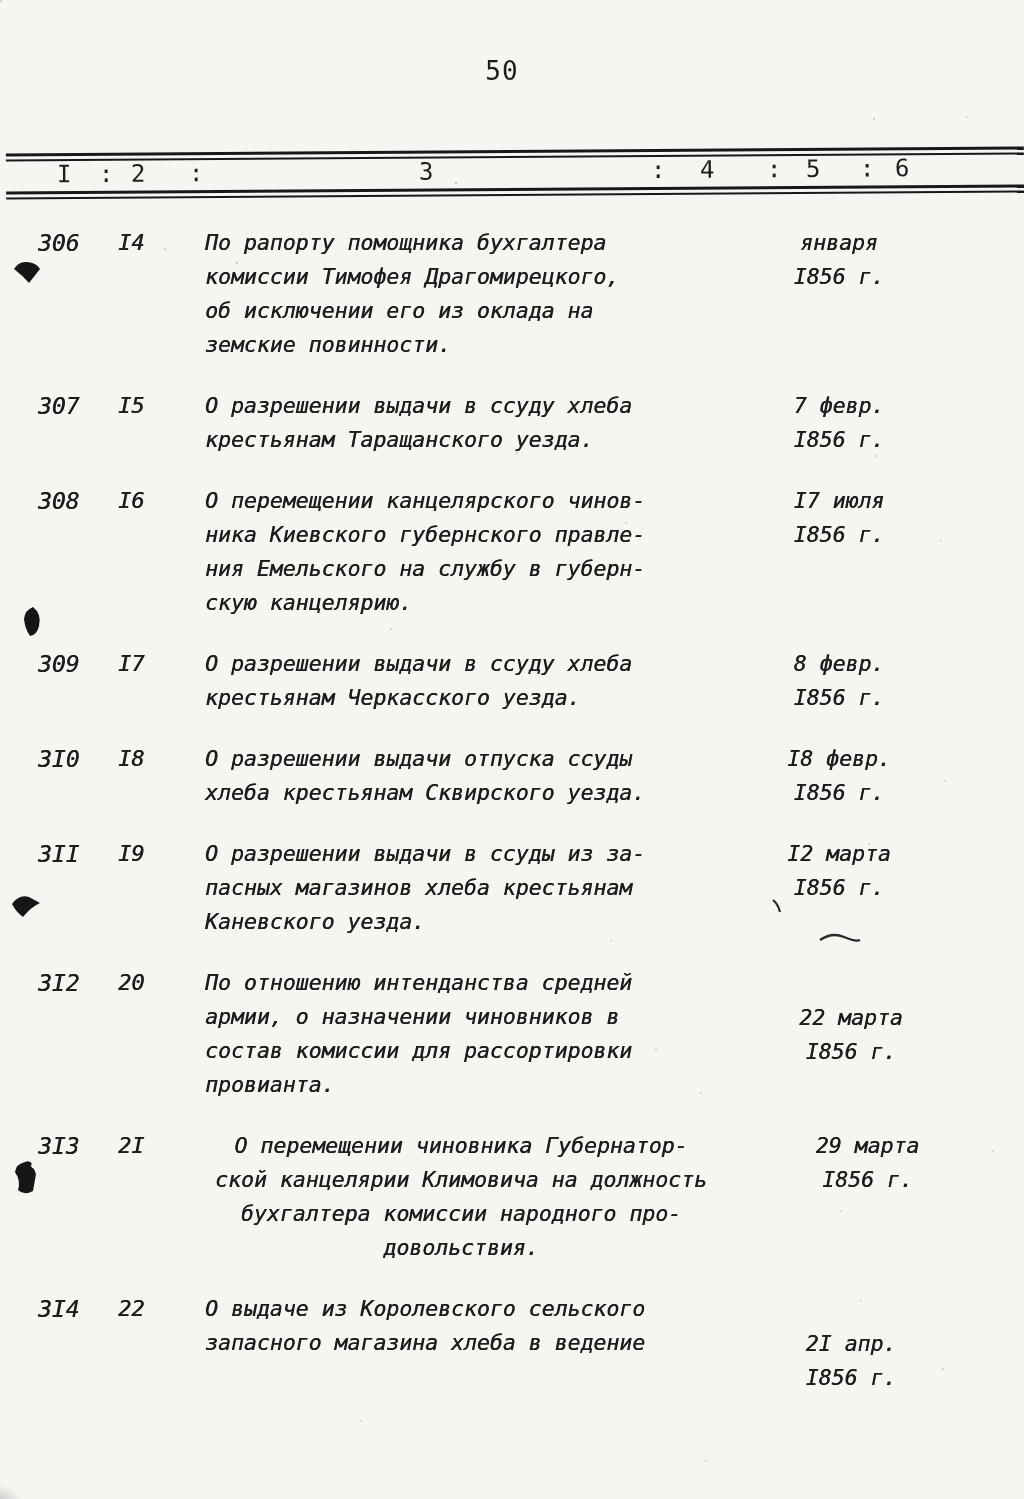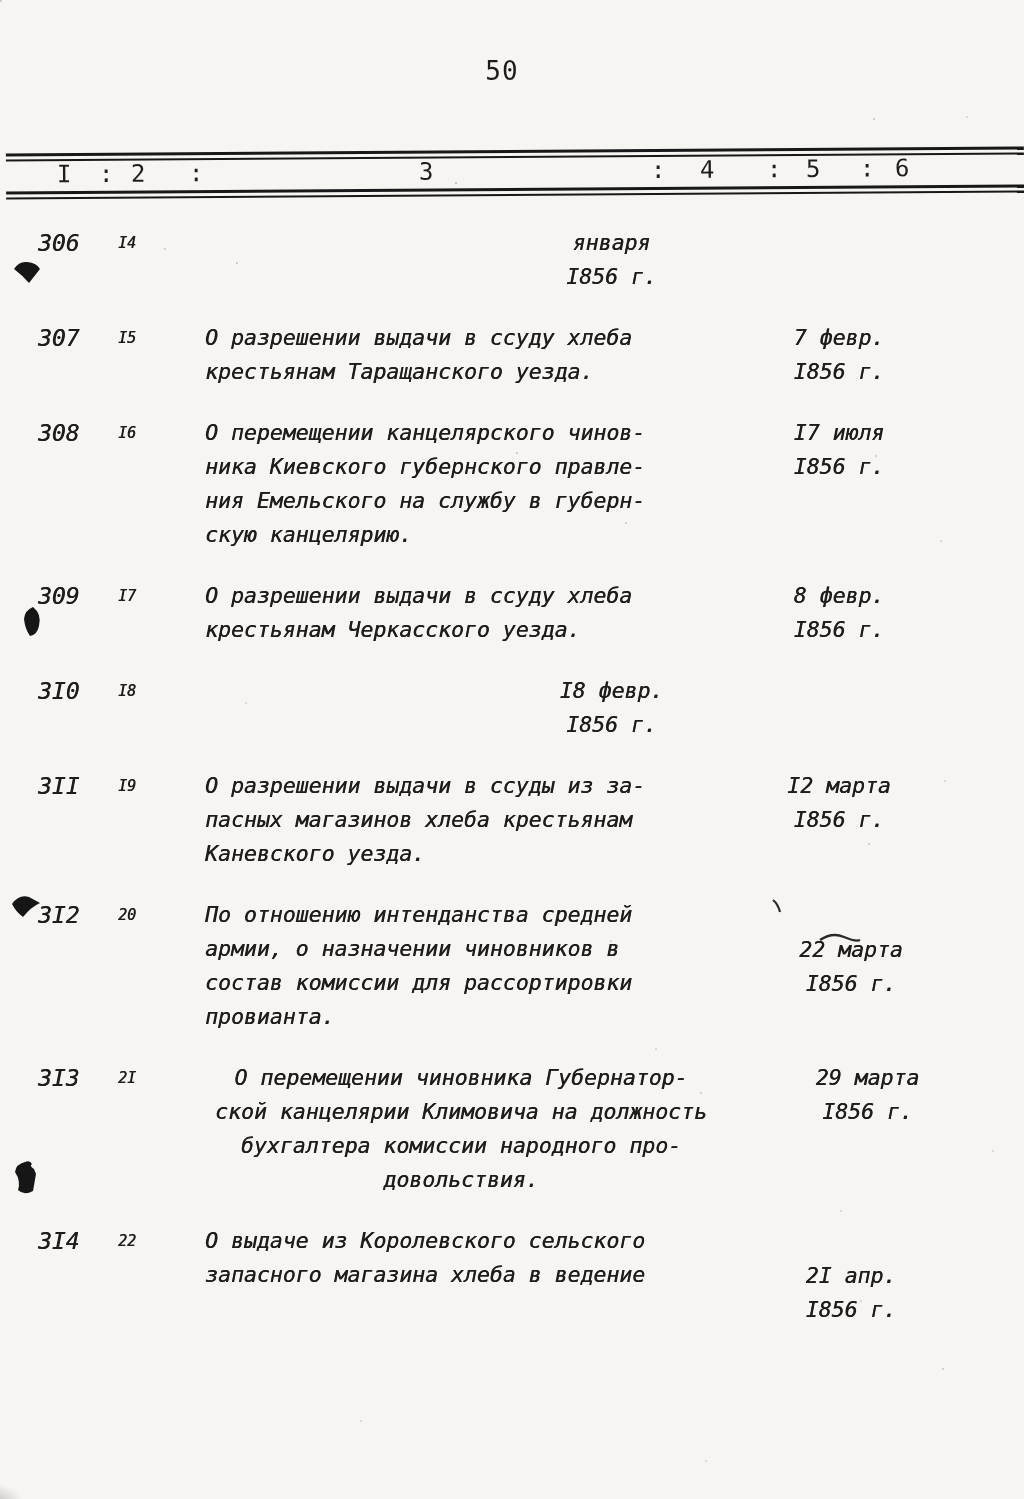--- a/index.html
+++ b/index.html
@@ -43,21 +43,21 @@
   .rule.t2 { top:12px; height:2px; }
   .rule.b1 { top:44px; }
   .rule.b2 { top:50px; height:2px; }
   .hcell { position:absolute; top:13px; font-size:24px; }
   
   .rows { position:absolute; top:226px; left:38px; width:980px;font-style:italic; }
   .row { display:flex; align-items:flex-start; margin-bottom:27px;
          font-size:21.5px; line-height:34px;
          text-shadow: 0.4px 0 0 currentColor; }
   .c1 { width:80px; font-size:23px; }
-  .c2 { width:87px; font-size:15px; }
+  .c2 { width:87px; font-size:22px; }
   .c3 { width:455px; white-space:pre-line; }
   .row.wide .c3 { width:512px;text-align:center; }
   .c4 { flex:1; white-space:pre-line;text-align:center; }
   .row.dright .c4 { padding-left:24px;margin-top:35px; }
   
   .ink { position:absolute; }
   .scratch { position:absolute; }
   .corner-smudge {
     position:absolute; left:-8px; bottom:-10px; width:34px; height:26px;
     background: radial-gradient(ellipse at left bottom, rgba(90,90,90,.45), rgba(90,90,90,0) 70%);
@@ -88,20 +88,24 @@
     <span class="hcell" style="left:806px">5</span>
     <span class="hcell" style="left:860px">:</span>
     <span class="hcell" style="left:895px">6</span>
   </div>
 
   <div class="rows">
 
     <div class="row">
       <div class="c1">306</div>
       <div class="c2">I4</div>
+      <div class="c3">По рапорту помощника бухгалтера
+комиссии Тимофея Драгомирецкого,
+об исключении его из оклада на
+земские повинности.</div>
       <div class="c4">января
 I856 г.</div>
     </div>
 
     <div class="row">
       <div class="c1">307</div>
       <div class="c2">I5</div>
       <div class="c3">О разрешении выдачи в ссуду хлеба
 крестьянам Таращанского уезда.</div>
       <div class="c4">7 февр.
@@ -124,20 +128,22 @@
       <div class="c2">I7</div>
       <div class="c3">О разрешении выдачи в ссуду хлеба
 крестьянам Черкасского уезда.</div>
       <div class="c4">8 февр.
 I856 г.</div>
     </div>
 
     <div class="row">
       <div class="c1">3I0</div>
       <div class="c2">I8</div>
+      <div class="c3">О разрешении выдачи отпуска ссуды
+хлеба крестьянам Сквирского уезда.</div>
       <div class="c4">I8 февр.
 I856 г.</div>
     </div>
 
     <div class="row">
       <div class="c1">3II</div>
       <div class="c2">I9</div>
       <div class="c3">О разрешении выдачи в ссуды из за-
 пасных магазинов хлеба крестьянам
 Каневского уезда.</div>

